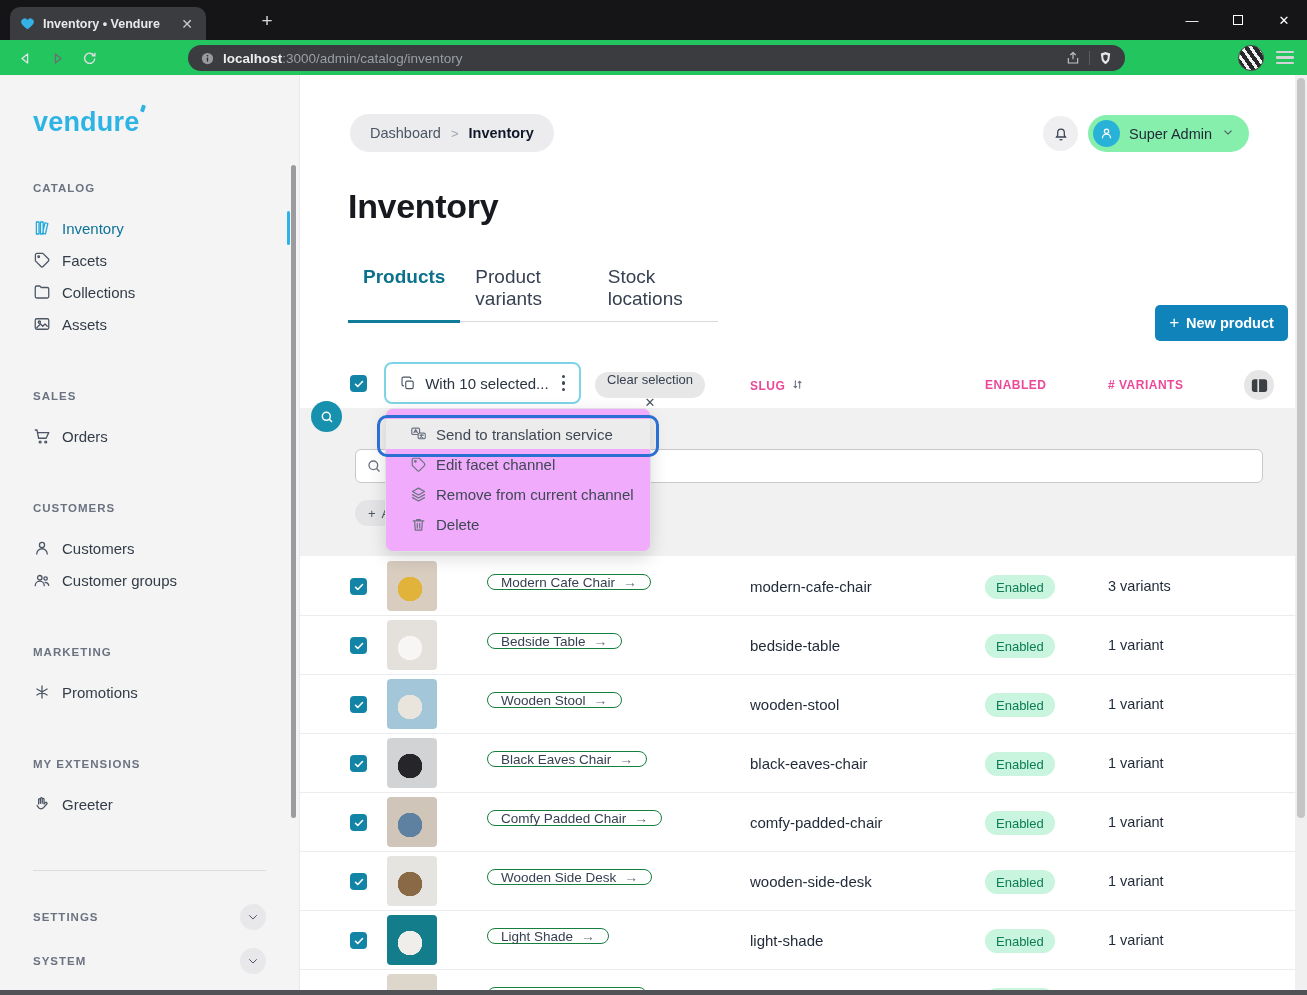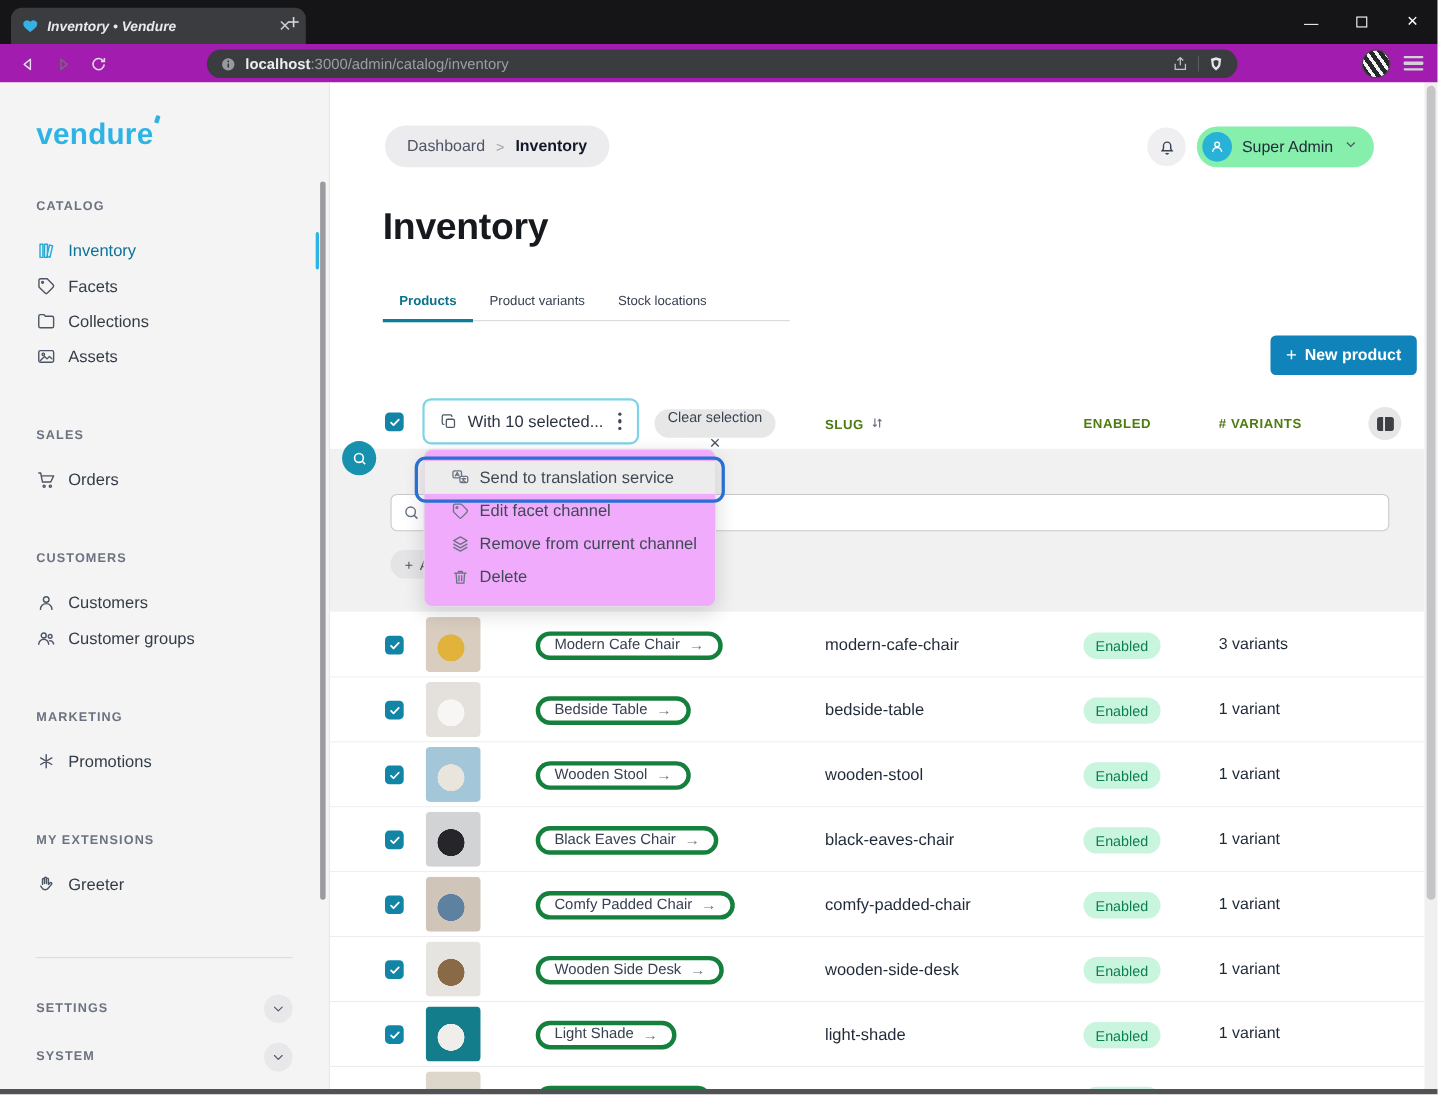--- a/index.html
+++ b/index.html
@@ -1,30 +1,30 @@
 <!DOCTYPE html>
 <html><head>
 <meta charset="utf-8">
 <style>
   * { margin:0; padding:0; box-sizing:border-box; }
   html,body { width:1307px; height:995px; overflow:hidden; }
   body { font-family:"Liberation Sans","DejaVu Sans",sans-serif; position:relative; background:#fff; }
 
   
   .titlebar { position:absolute; left:0; top:0; width:1307px; height:40px; background:#151517; }
-  .btab { position:absolute; left:10px; top:7px; width:268px; height:33px; background:#3a3c40;
-          border-radius:10px 10px 0 0; display:flex; align-items:center; padding:0 10px; gap:8px;font-style:italic; }
+  .btab { position:absolute; left:10px; top:7px; width:196px; height:33px; background:#3a3c40;
+          border-radius:10px 10px 0 0; display:flex; align-items:center; padding:0 10px; gap:8px; }
   .btab-title { color:#e8e9eb; font-size:12.5px; font-weight:700; flex:1; white-space:nowrap; overflow:hidden; }
   .tab-close { color:#c9cacd; font-size:14px; width:18px; height:18px; display:flex; align-items:center; justify-content:center; border-radius:50%; }
   .newtab { position:absolute; left:256px; top:10px; color:#d8d9db; font-size:19px; font-weight:400; width:22px; text-align:center; }
   .winctl { position:absolute; right:0; top:0; height:40px; display:flex; }
   .winbtn { width:46px; height:40px; display:flex; align-items:center; justify-content:center; color:#fff; font-size:13px; }
   .winbtn .sq { display:inline-block; width:10px; height:10px; border:1.4px solid #fff; }
 
-  .navbar { position:absolute; left:0; top:40px; width:1307px; height:35px; background:#a21caf; }
+  .navbar { position:absolute; left:0; top:40px; width:1307px; height:35px; background:#22c55e; }
   .navbtn { position:absolute; top:5px; width:26px; height:26px; display:flex; align-items:center; justify-content:center; }
   .urlbar { position:absolute; left:188px; top:5px; width:937px; height:26px; background:#3a3c40; border-radius:13px;
             display:flex; align-items:center; padding:0 12px; gap:8px; }
   .url-text { font-size:13.5px; color:#9b9ea3; flex:1; white-space:nowrap; overflow:hidden; }
   .url-text b { color:#eceded; font-weight:700; }
   .url-div { width:1px; height:14px; background:#5a5c60; }
   .avatar-stripes { position:absolute; left:1238px; top:5px; width:26px; height:26px; border-radius:50%;
             background:repeating-linear-gradient(55deg,#f2f2f2 0 3px,#27282b 3px 7px); border:1px solid #444; }
   .hamburger { position:absolute; left:1276px; top:8px; width:18px; height:18px; color:#d2d3d5; }
   .hamburger div { height:2.4px; background:#d2d3d5; margin:3px 0; border-radius:1px; }
@@ -63,42 +63,42 @@
   .user-pill { position:absolute; left:788px; top:40px; height:37px; background:#86efac; border-radius:19px;
                display:flex; align-items:center; gap:9px; padding:0 14px 0 5px; }
   .user-avatar { width:27px; height:27px; border-radius:50%; background:#29b2d8; display:flex; align-items:center; justify-content:center; }
   .user-avatar svg { width:15px; height:15px; stroke:#fff; }
   .user-name { font-size:14.5px; color:#1f2937; }
   .user-pill .chev svg { width:14px; height:14px; stroke:#4b5563; }
 
   .page-title { position:absolute; left:48px; top:112px; font-size:34px; font-weight:700; color:#16191d; letter-spacing:-.3px; }
 
   .tabs { position:absolute; left:48px; top:183px; display:flex; border-bottom:1px solid #d9d9dc; width:370px; }
-  .tab { padding:8px 15px 11px; font-size:12px; color:#374151; position:relative; cursor:pointer; }
+  .tab { padding:8px 15px 11px; font-size:19px; color:#374151; position:relative; cursor:pointer; }
   .tab.active { color:#0b718c; font-weight:700; }
   .tab.active::after { content:""; position:absolute; left:0; right:0; bottom:-2px; height:3px; background:#0f7d99; }
 
   .newprod-btn { position:absolute; left:855px; top:230px; width:133px; height:36px; background:#0f83ba; color:#fff;
                  border-radius:5px; display:flex; align-items:center; justify-content:center; gap:7px; font-size:14.5px; font-weight:600; }
   .newprod-btn .plus { font-size:17px; font-weight:400; }
 
   
   .checkbox { width:17px; height:17px; border-radius:4px; background:#1285a6; display:flex; align-items:center; justify-content:center; }
   .checkbox svg { width:12px; height:12px; stroke:#fff; }
   .bulk-check { position:absolute; left:50px; top:300px; }
   .bulk-btn { position:absolute; left:84px; top:287px; width:197px; height:42px; background:#fff; border:2px solid #7ed4e6;
               border-radius:8px; display:flex; align-items:center; padding:0 10px 0 14px; gap:9px; }
   .bulk-btn svg { width:17px; height:17px; stroke:#4b5563; }
   .bulk-label { font-size:15px; color:#2b3440; flex:1; white-space:nowrap; }
   .kebab { display:flex; flex-direction:column; gap:3px; padding:0 4px; }
   .kebab i { width:3.4px; height:3.4px; border-radius:50%; background:#3f4854; }
   .clear-pill { position:absolute; left:295px; top:297px; height:26px; background:#e7e7e8; border-radius:13px;
                 display:flex; align-items:center; gap:8px; padding:0 12px; font-size:13px; color:#374151;flex-direction:column; }
   .clear-pill .x { font-size:13px; color:#4b5563; }
-  .th-label { position:absolute; top:303px; font-size:12px; font-weight:700; letter-spacing:.5px; color:#4d7c0f; display:flex; gap:6px; align-items:center; }
+  .th-label { position:absolute; top:303px; font-size:12px; font-weight:700; letter-spacing:.5px; color:#ec4899; display:flex; gap:6px; align-items:center; }
   .sort-icon svg { width:13px; height:13px; stroke:#6b7280; }
   .colpick-btn { position:absolute; left:944px; top:295px; width:30px; height:30px; border-radius:50%; background:#e6e6e7;
                  display:flex; align-items:center; justify-content:center; }
 
   
   .filter-band { position:absolute; left:0; right:0; top:333px; height:148px; background:#f1f1f2; }
   .search-input { position:absolute; left:55px; top:41px; width:908px; height:34px; background:#fff; border:1px solid #c9c9cc;
                   border-radius:6px; display:flex; align-items:center; padding:0 10px; gap:8px; }
   .search-input svg { width:16px; height:16px; stroke:#6b7280; }
   .search-input input { border:none; outline:none; flex:1; font-size:14px; font-family:inherit; }
@@ -115,22 +115,22 @@
   .dd-item { height:30px; display:flex; align-items:center; gap:9px; padding-left:24px; font-size:15px; color:#3f4854; cursor:pointer; }
   .dd-item svg { width:17px; height:17px; stroke:#6b7280; flex:none; }
   .dd-item.hl { background:#ececec; }
   .hl-ring { position:absolute; left:-9px; right:-9px; top:6px; height:42px; border:3px solid #2b6fd3; border-radius:10px; pointer-events:none; z-index:21; }
 
   
   .rows { position:absolute; left:0; right:0; top:482px; }
   .trow { height:59px; border-bottom:1px solid #ececee; position:relative; background:#fff; }
   .trow .checkbox { position:absolute; left:50px; top:21px; }
   .thumb { position:absolute; left:87px; top:4px; width:50px; height:50px; border-radius:4px; }
-  .namepill { position:absolute; left:187px; top:17px; height:26px; border:4px solid #15803d; border-radius:14px;
-              display:inline-flex; gap:8px; padding:0 13px; font-size:13.5px; color:#374151; background:#fff; cursor:pointer; }
+  .namepill { position:absolute; left:187px; top:17px; height:16px; border:1px solid #15803d; border-radius:14px;
+              display:inline-flex; align-items:center; gap:8px; padding:0 13px; font-size:13.5px; color:#374151; background:#fff; cursor:pointer; }
   .namepill .arr { color:#6b7280; font-size:14px; }
   .slug { position:absolute; left:450px; top:21px; font-size:15px; color:#1f2937; }
   .badge { position:absolute; left:685px; top:18px; height:24px; background:#c9f4dd; color:#0b7d52; border-radius:12px;
            display:inline-flex; align-items:center; padding:0 11px; font-size:13px; }
   .variants { position:absolute; left:808px; top:21px; font-size:14.5px; color:#1f2937; }
 
   
   .vscroll { position:absolute; right:0; top:75px; width:12px; bottom:5px; background:#f0f0f1; }
   .vscroll .thumbbar { position:absolute; left:2px; top:3px; width:8px; height:740px; background:#c5c5c7; border-radius:4px; }
   .bottom-strip { position:absolute; left:0; bottom:0; width:1307px; height:5px; background:#515255; }

